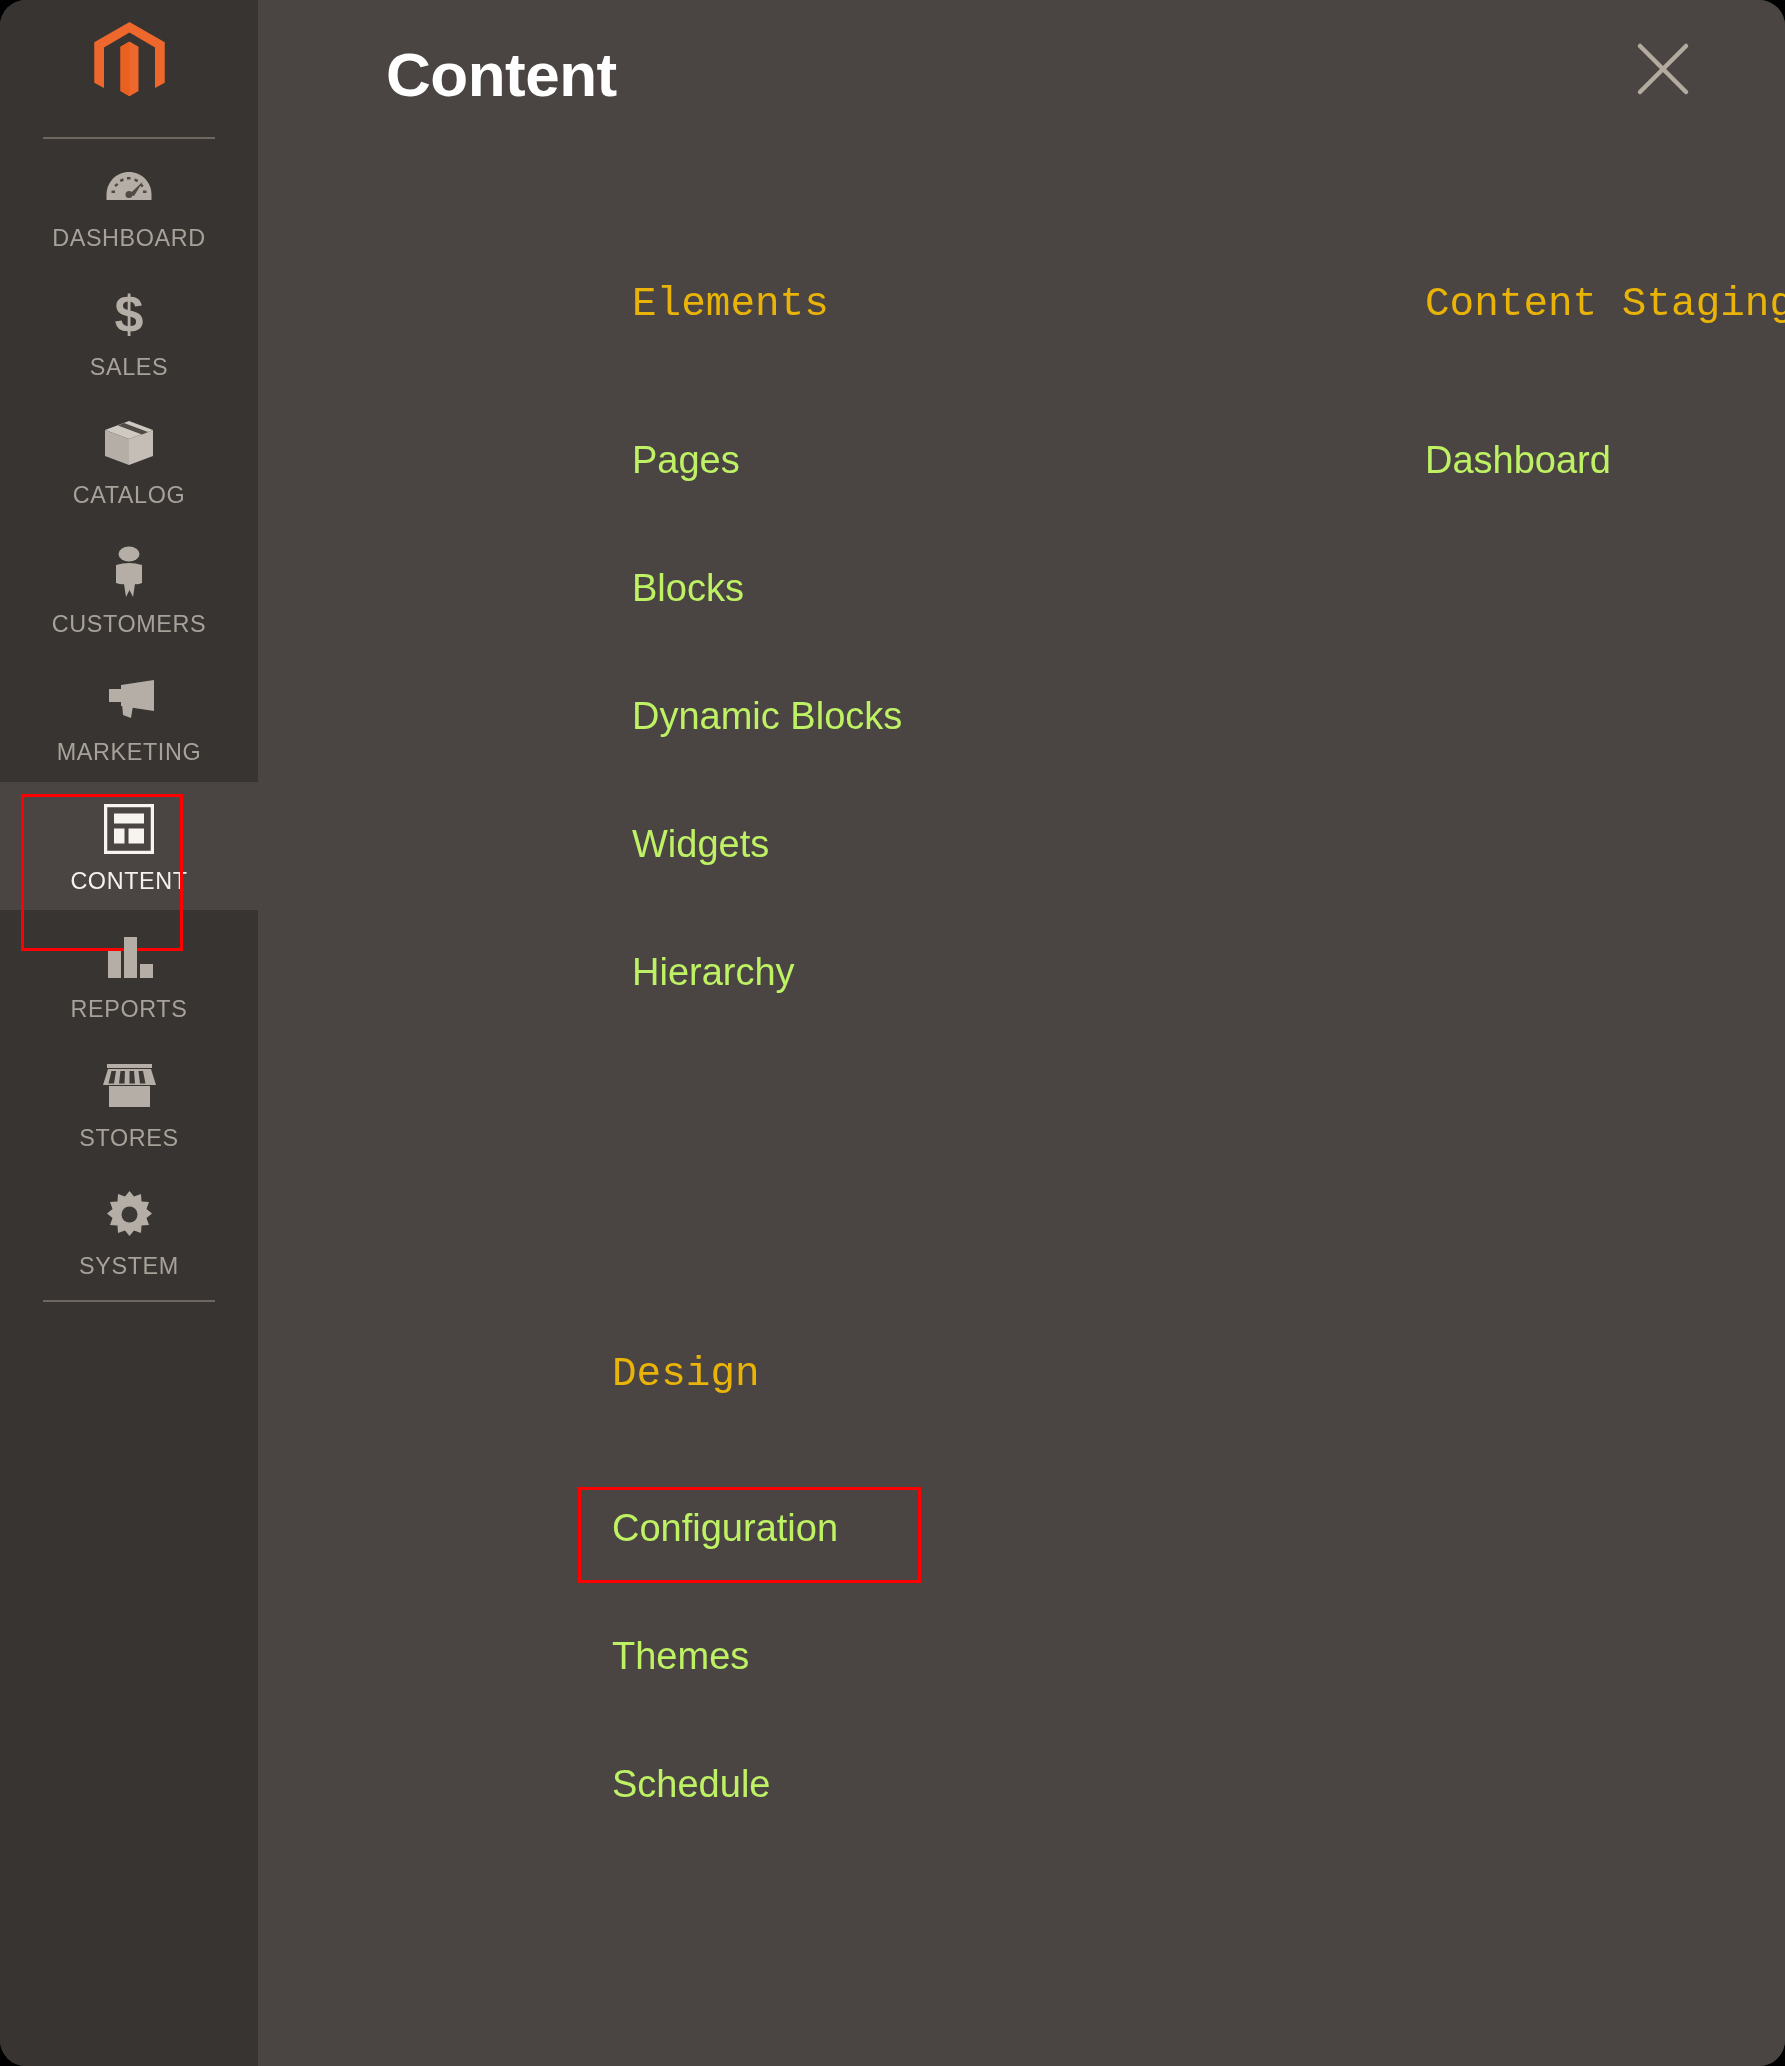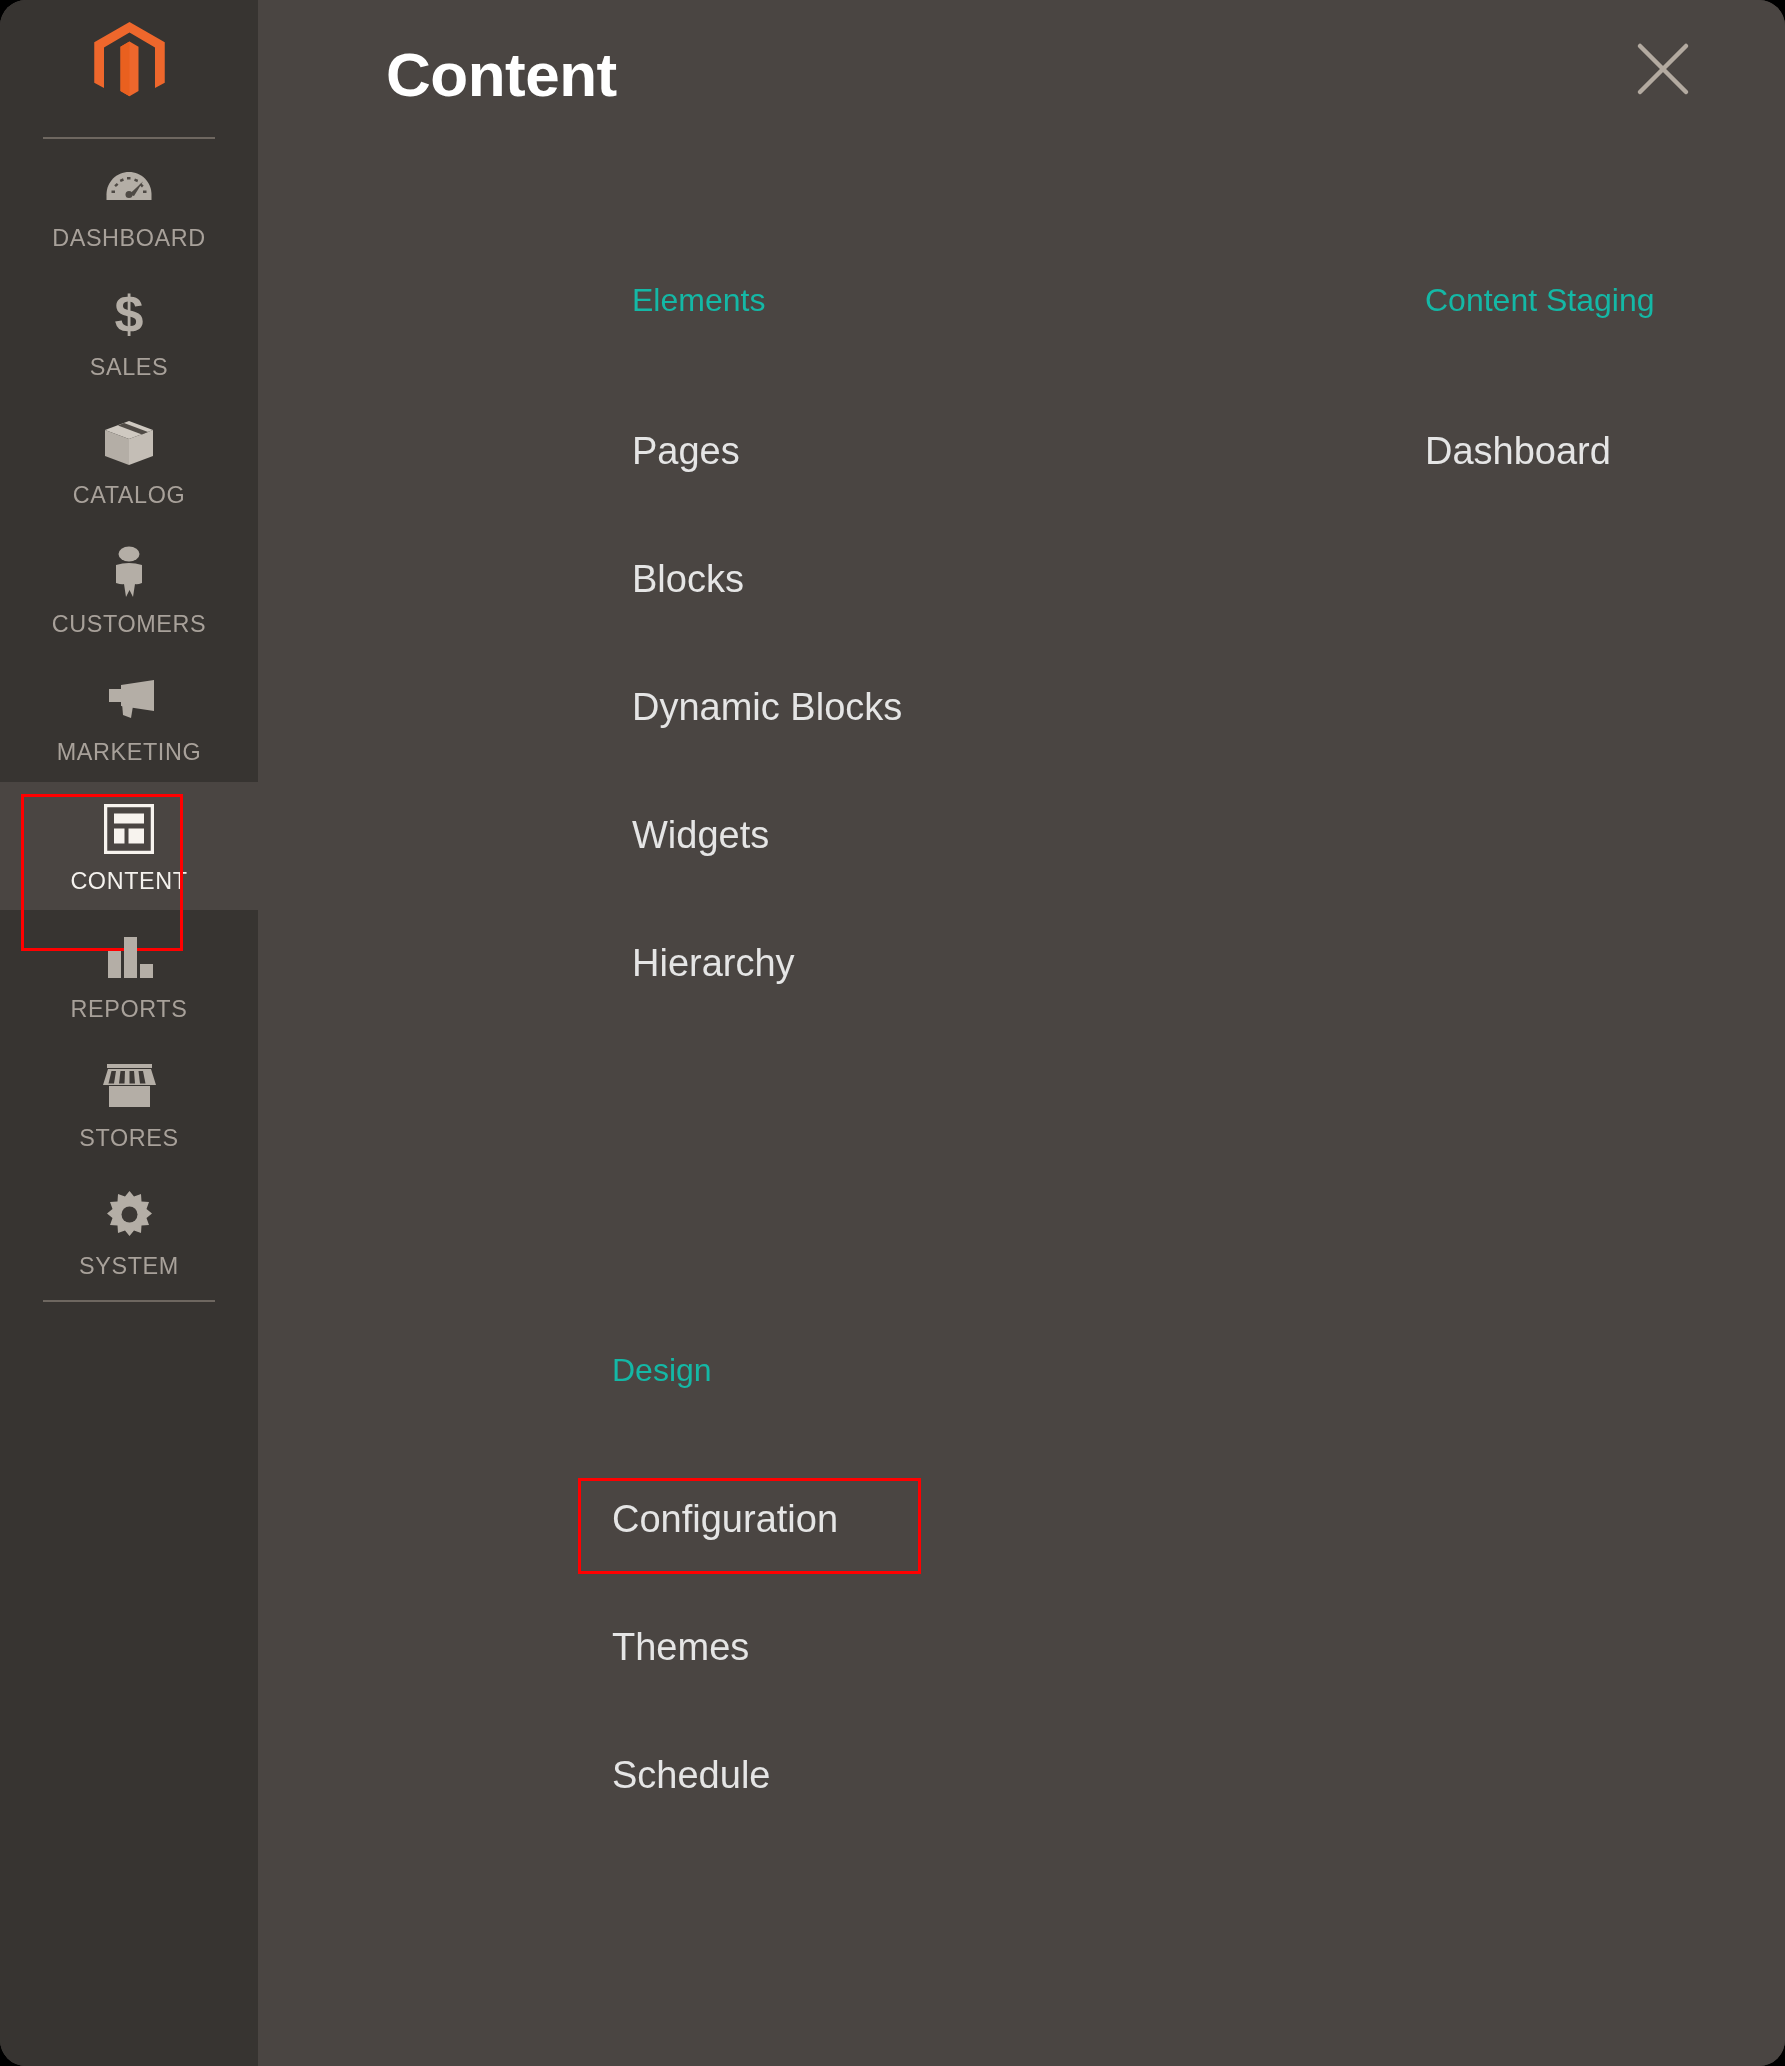--- a/index.html
+++ b/index.html
@@ -132,32 +132,32 @@
 
   
   .col {
     position: absolute;
     top: 284px;
   }
   #col-elements { left: 374px; width: 647px; }
   #col-staging  { left: 1167px; width: 547px; }
 
   .group-title {
-    font-size: 32px;
-    color: #14b8a6;
+    font-size: 41px;
+    color: #eab308;
     margin-bottom: 0;
     line-height: 1;
-    font-family: Liberation Sans, sans-serif;
+    font-family: Liberation Mono, monospace;
   }
 
   .menu-list { margin-top: 0; list-style: none; }
 
   .menu-item {
     font-size: 38px;
-    color: #e5e5e5;
+    color: #bef264;
     line-height: 1;
     cursor: pointer;
     display: block;
     height: 128px;
     padding-top: 0;
     font-family: "Liberation Sans", sans-serif;
   }
   .menu-item .mi-text { display: inline-block; }
 
   

